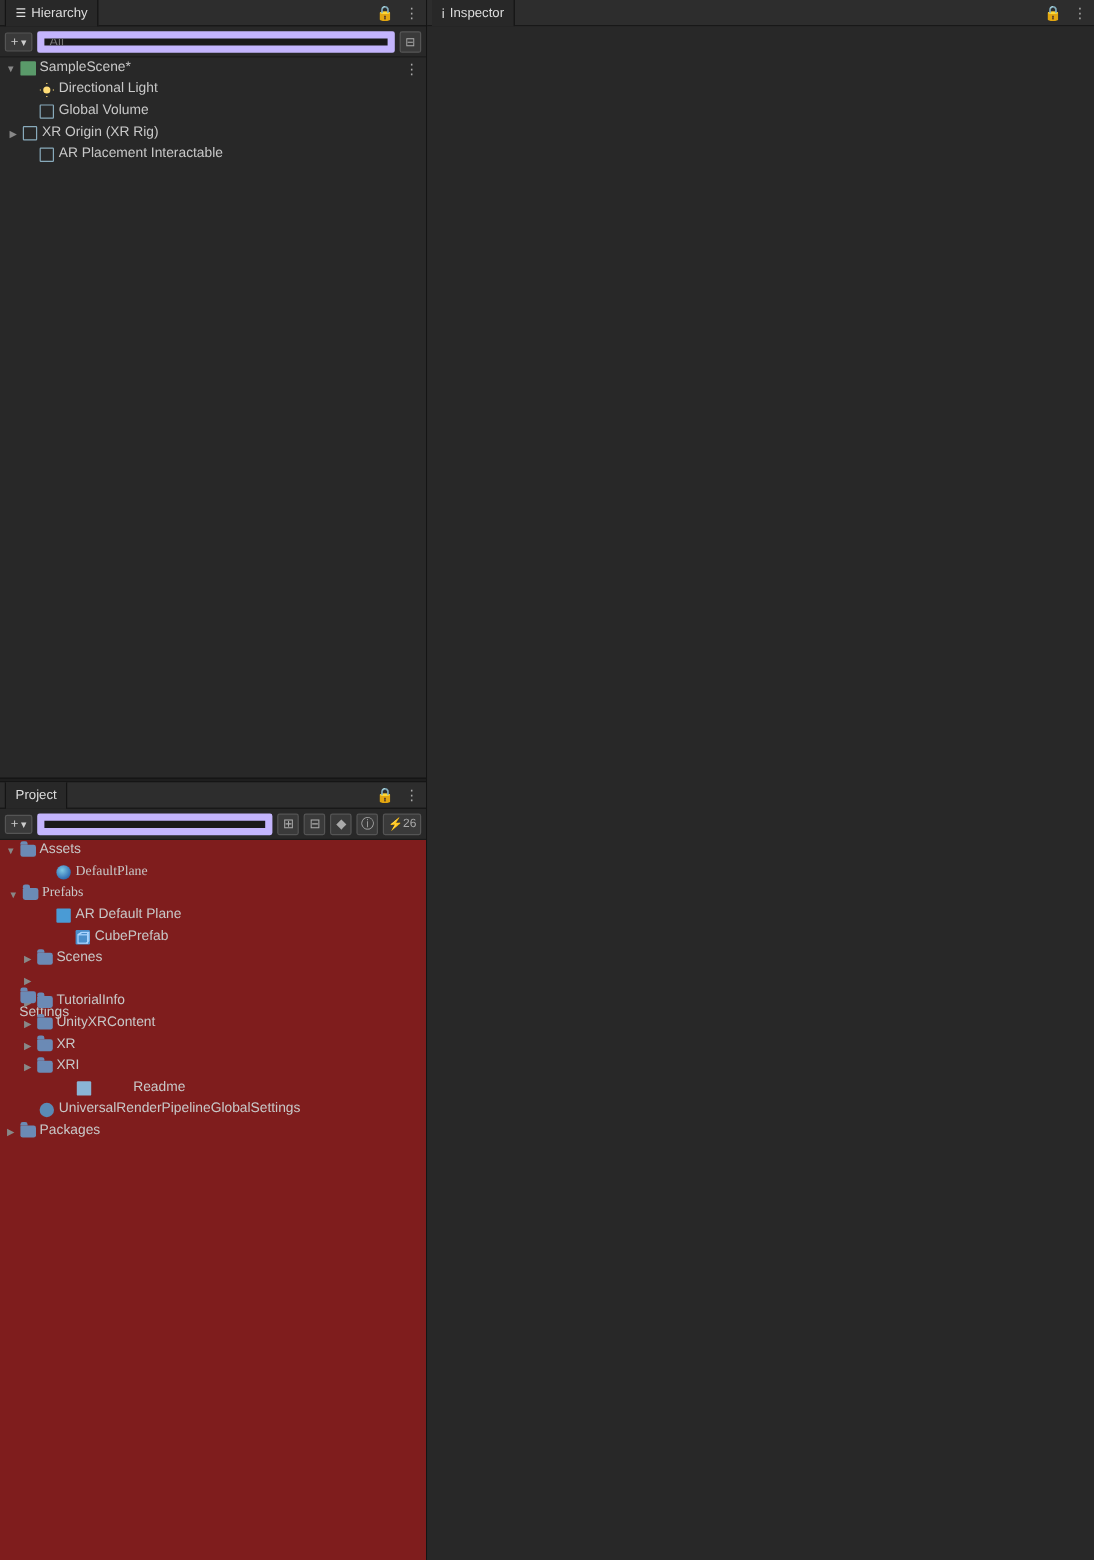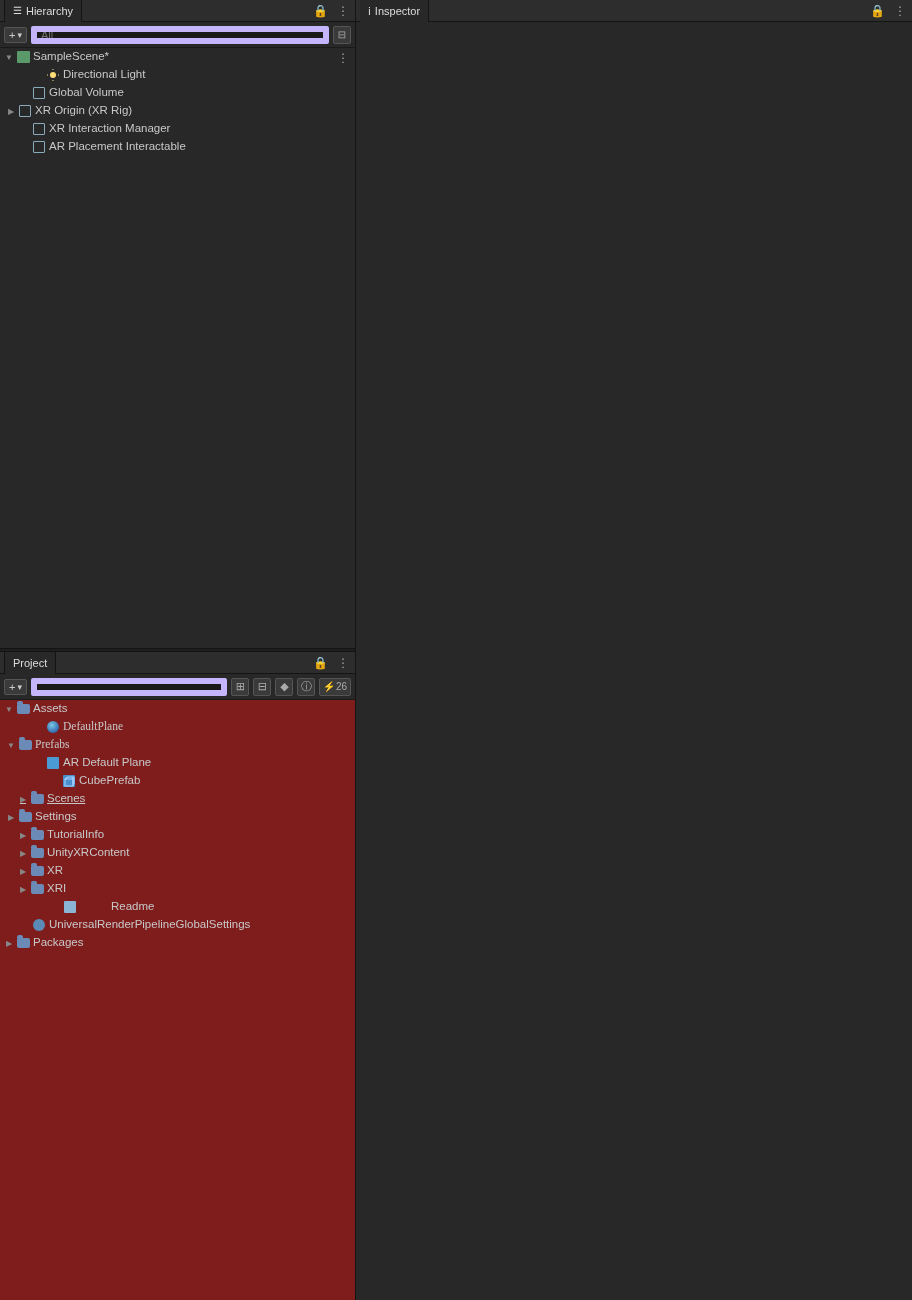--- a/index.html
+++ b/index.html
@@ -386,21 +386,21 @@
 
       <div class="tree-item" style="padding-left: 2px;">
         <div class="tree-arrow expanded"></div>
         <div class="tree-icon">
           <div style="width:13px;height:12px;background:#5a9a6a;border-radius:1px;"></div>
         </div>
         <span class="tree-label scene-label">SampleScene*</span>
         <div class="icon-btn" style="margin-left:auto;margin-right:4px;">⋮</div>
       </div>
 
-      <div class="tree-item" style="padding-left: 32px;">
+      <div class="tree-item" style="padding-left: 18px;">
         <div class="tree-arrow leaf"></div>
         <div class="tree-icon">
           <svg width="12" height="12" viewBox="0 0 12 12">
             <circle cx="6" cy="6" r="3" fill="#ffdd77"></circle>
             <line x1="6" y1="1" x2="6" y2="0" stroke="#ffdd77" stroke-width="1"></line>
             <line x1="6" y1="11" x2="6" y2="12" stroke="#ffdd77" stroke-width="1"></line>
             <line x1="1" y1="6" x2="0" y2="6" stroke="#ffdd77" stroke-width="1"></line>
             <line x1="11" y1="6" x2="12" y2="6" stroke="#ffdd77" stroke-width="1"></line>
           </svg>
         </div>
@@ -417,27 +417,20 @@
 
       <div class="tree-item" style="padding-left: 4px;">
         <div class="tree-arrow collapsed"></div>
         <div class="tree-icon">
           <div class="icon-gameobj"></div>
         </div>
         <span class="tree-label">XR Origin (XR Rig)</span>
       </div>
 
 
-      <div class="tree-item" style="padding-left: 18px;">
-        <div class="tree-arrow leaf"></div>
-        <div class="tree-icon">
-          <div class="icon-gameobj"></div>
-        </div>
-        <span class="tree-label">XR Interaction Manager</span>
-      </div>
 
       <div class="tree-item" style="padding-left: 18px;">
         <div class="tree-arrow leaf"></div>
         <div class="tree-icon">
           <div class="icon-gameobj"></div>
         </div>
         <span class="tree-label">AR Placement Interactable</span>
       </div>
     </div>
 
@@ -512,29 +505,29 @@
               <rect x="1" y="3" width="8" height="7" fill="none" stroke="#aad4ff" stroke-width="1"></rect>
               <polyline points="1,3 4,1 10,1 10,8 8,10" fill="none" stroke="#aad4ff" stroke-width="1"></polyline>
               <line x1="1" y1="3" x2="4" y2="1" stroke="#aad4ff" stroke-width="1"></line>
               <line x1="9" y1="1" x2="9" y2="8" stroke="#aad4ff" stroke-width="1"></line>
             </svg>
           </div>
         </div>
         <span class="tree-label">CubePrefab</span>
       </div>
 
-      <div class="tree-item" style="padding-left: 16px; text-decoration: underline;">
+      <div class="tree-item" style="padding-left: 16px;">
         <div class="tree-arrow collapsed"></div>
         <div class="tree-icon">
           <div class="folder-icon"></div>
         </div>
         <span class="tree-label">Scenes</span>
       </div>
 
-      <div class="tree-item" style="padding-left: 4px;">
+      <div class="tree-item" style="padding-left: 16px; flex-direction: column;">
         <div class="tree-arrow collapsed"></div>
         <div class="tree-icon">
           <div class="folder-icon"></div>
         </div>
         <span class="tree-label">Settings</span>
       </div>
 
       <div class="tree-item" style="padding-left: 16px;">
         <div class="tree-arrow collapsed"></div>
         <div class="tree-icon">

